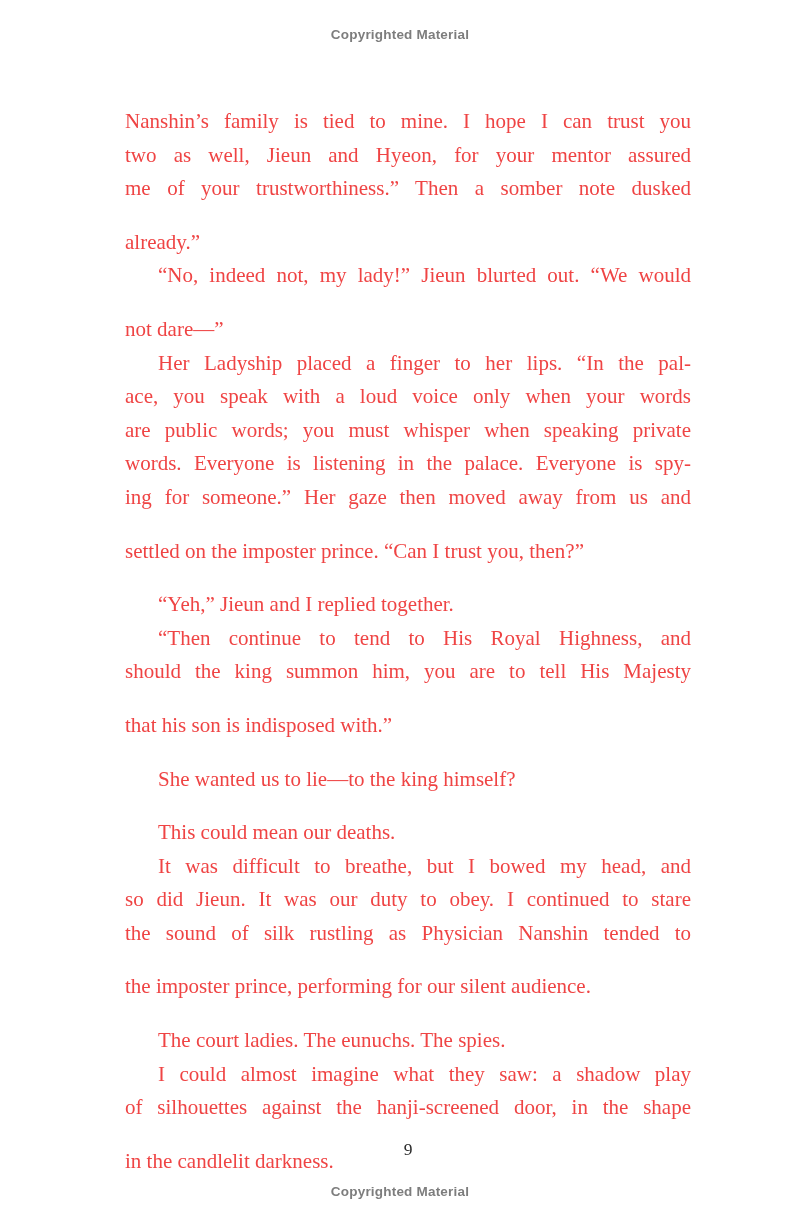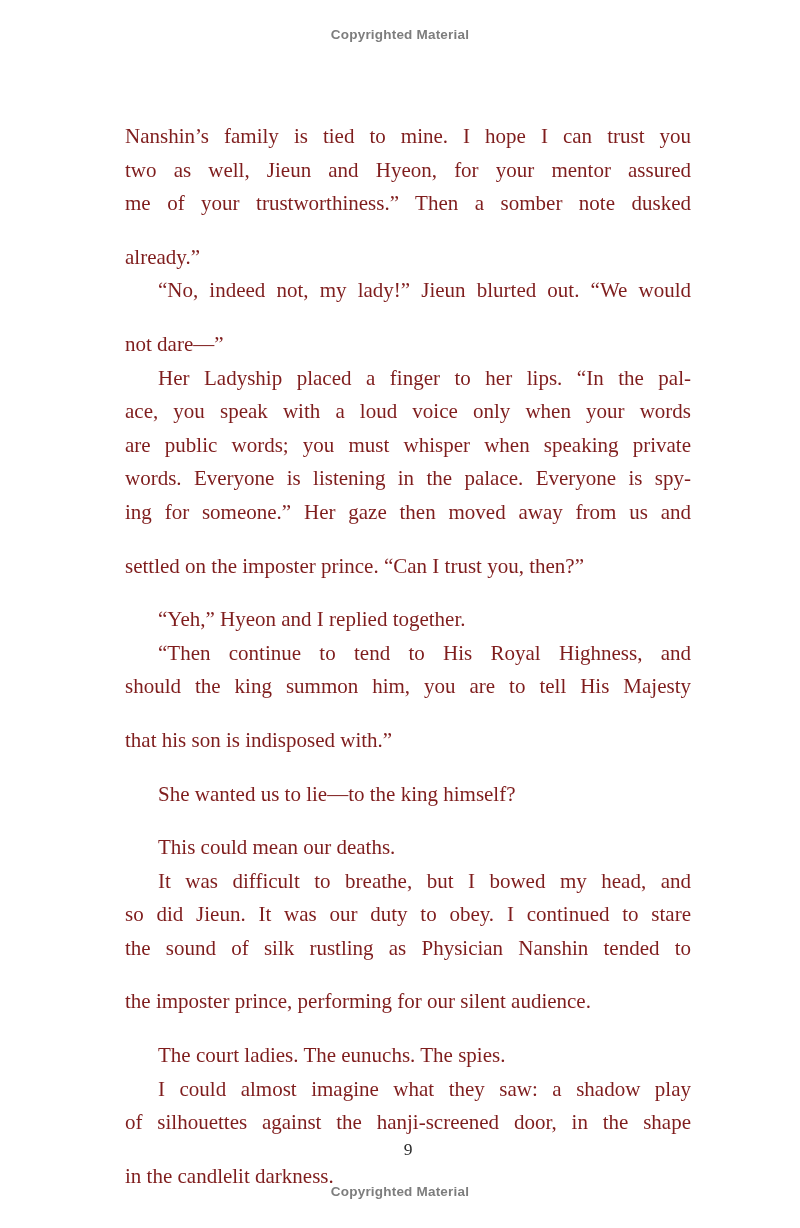--- a/index.html
+++ b/index.html
@@ -24,25 +24,25 @@
     font-weight: 700;
     font-size: 13.5px;
     letter-spacing: 0.2px;
     color: #7d7d7d;
   }
   .copyright.top { top: 27px; }
   .copyright.bottom { top: 1184px; }
   .body-text {
     position: absolute;
     left: 125px;
-    top: 120px;
+    top: 105px;
     width: 566px;
     font-size: 21px;
     line-height: 33.6px;
-    color: #7f1d1d;
+    color: #ef4444;
   }
   .line {
     text-align: justify;
     text-align-last: justify;
     white-space: normal;
   }
   .line.last { text-align-last: left; margin-top: 20px; }
   .line.indent { text-indent: 33px; font-family: Liberation Serif, serif; }
   .page-number {
     position: absolute;
@@ -67,21 +67,21 @@
       <div class="line">me of your trustworthiness.” Then a somber note dusked</div>
       <div class="line last">already.”</div>
       <div class="line indent">“No, indeed not, my lady!” Jieun blurted out. “We would</div>
       <div class="line last">not dare—”</div>
       <div class="line indent">Her Ladyship placed a finger to her lips. “In the pal-</div>
       <div class="line">ace, you speak with a loud voice only when your words</div>
       <div class="line">are public words; you must whisper when speaking private</div>
       <div class="line">words. Everyone is listening in the palace. Everyone is spy-</div>
       <div class="line">ing for someone.” Her gaze then moved away from us and</div>
       <div class="line last">settled on the imposter prince. “Can I trust you, then?”</div>
-      <div class="line last indent">“Yeh,” Hyeon and I replied together.</div>
+      <div class="line last indent">“Yeh,” Jieun and I replied together.</div>
       <div class="line indent">“Then continue to tend to His Royal Highness, and</div>
       <div class="line">should the king summon him, you are to tell His Majesty</div>
       <div class="line last">that his son is indisposed with.”</div>
       <div class="line last indent">She wanted us to lie—to the king himself?</div>
       <div class="line last indent">This could mean our deaths.</div>
       <div class="line indent">It was difficult to breathe, but I bowed my head, and</div>
       <div class="line">so did Jieun. It was our duty to obey. I continued to stare</div>
       <div class="line">the sound of silk rustling as Physician Nanshin tended to</div>
       <div class="line last">the imposter prince, performing for our silent audience.</div>
       <div class="line last indent">The court ladies. The eunuchs. The spies.</div>

